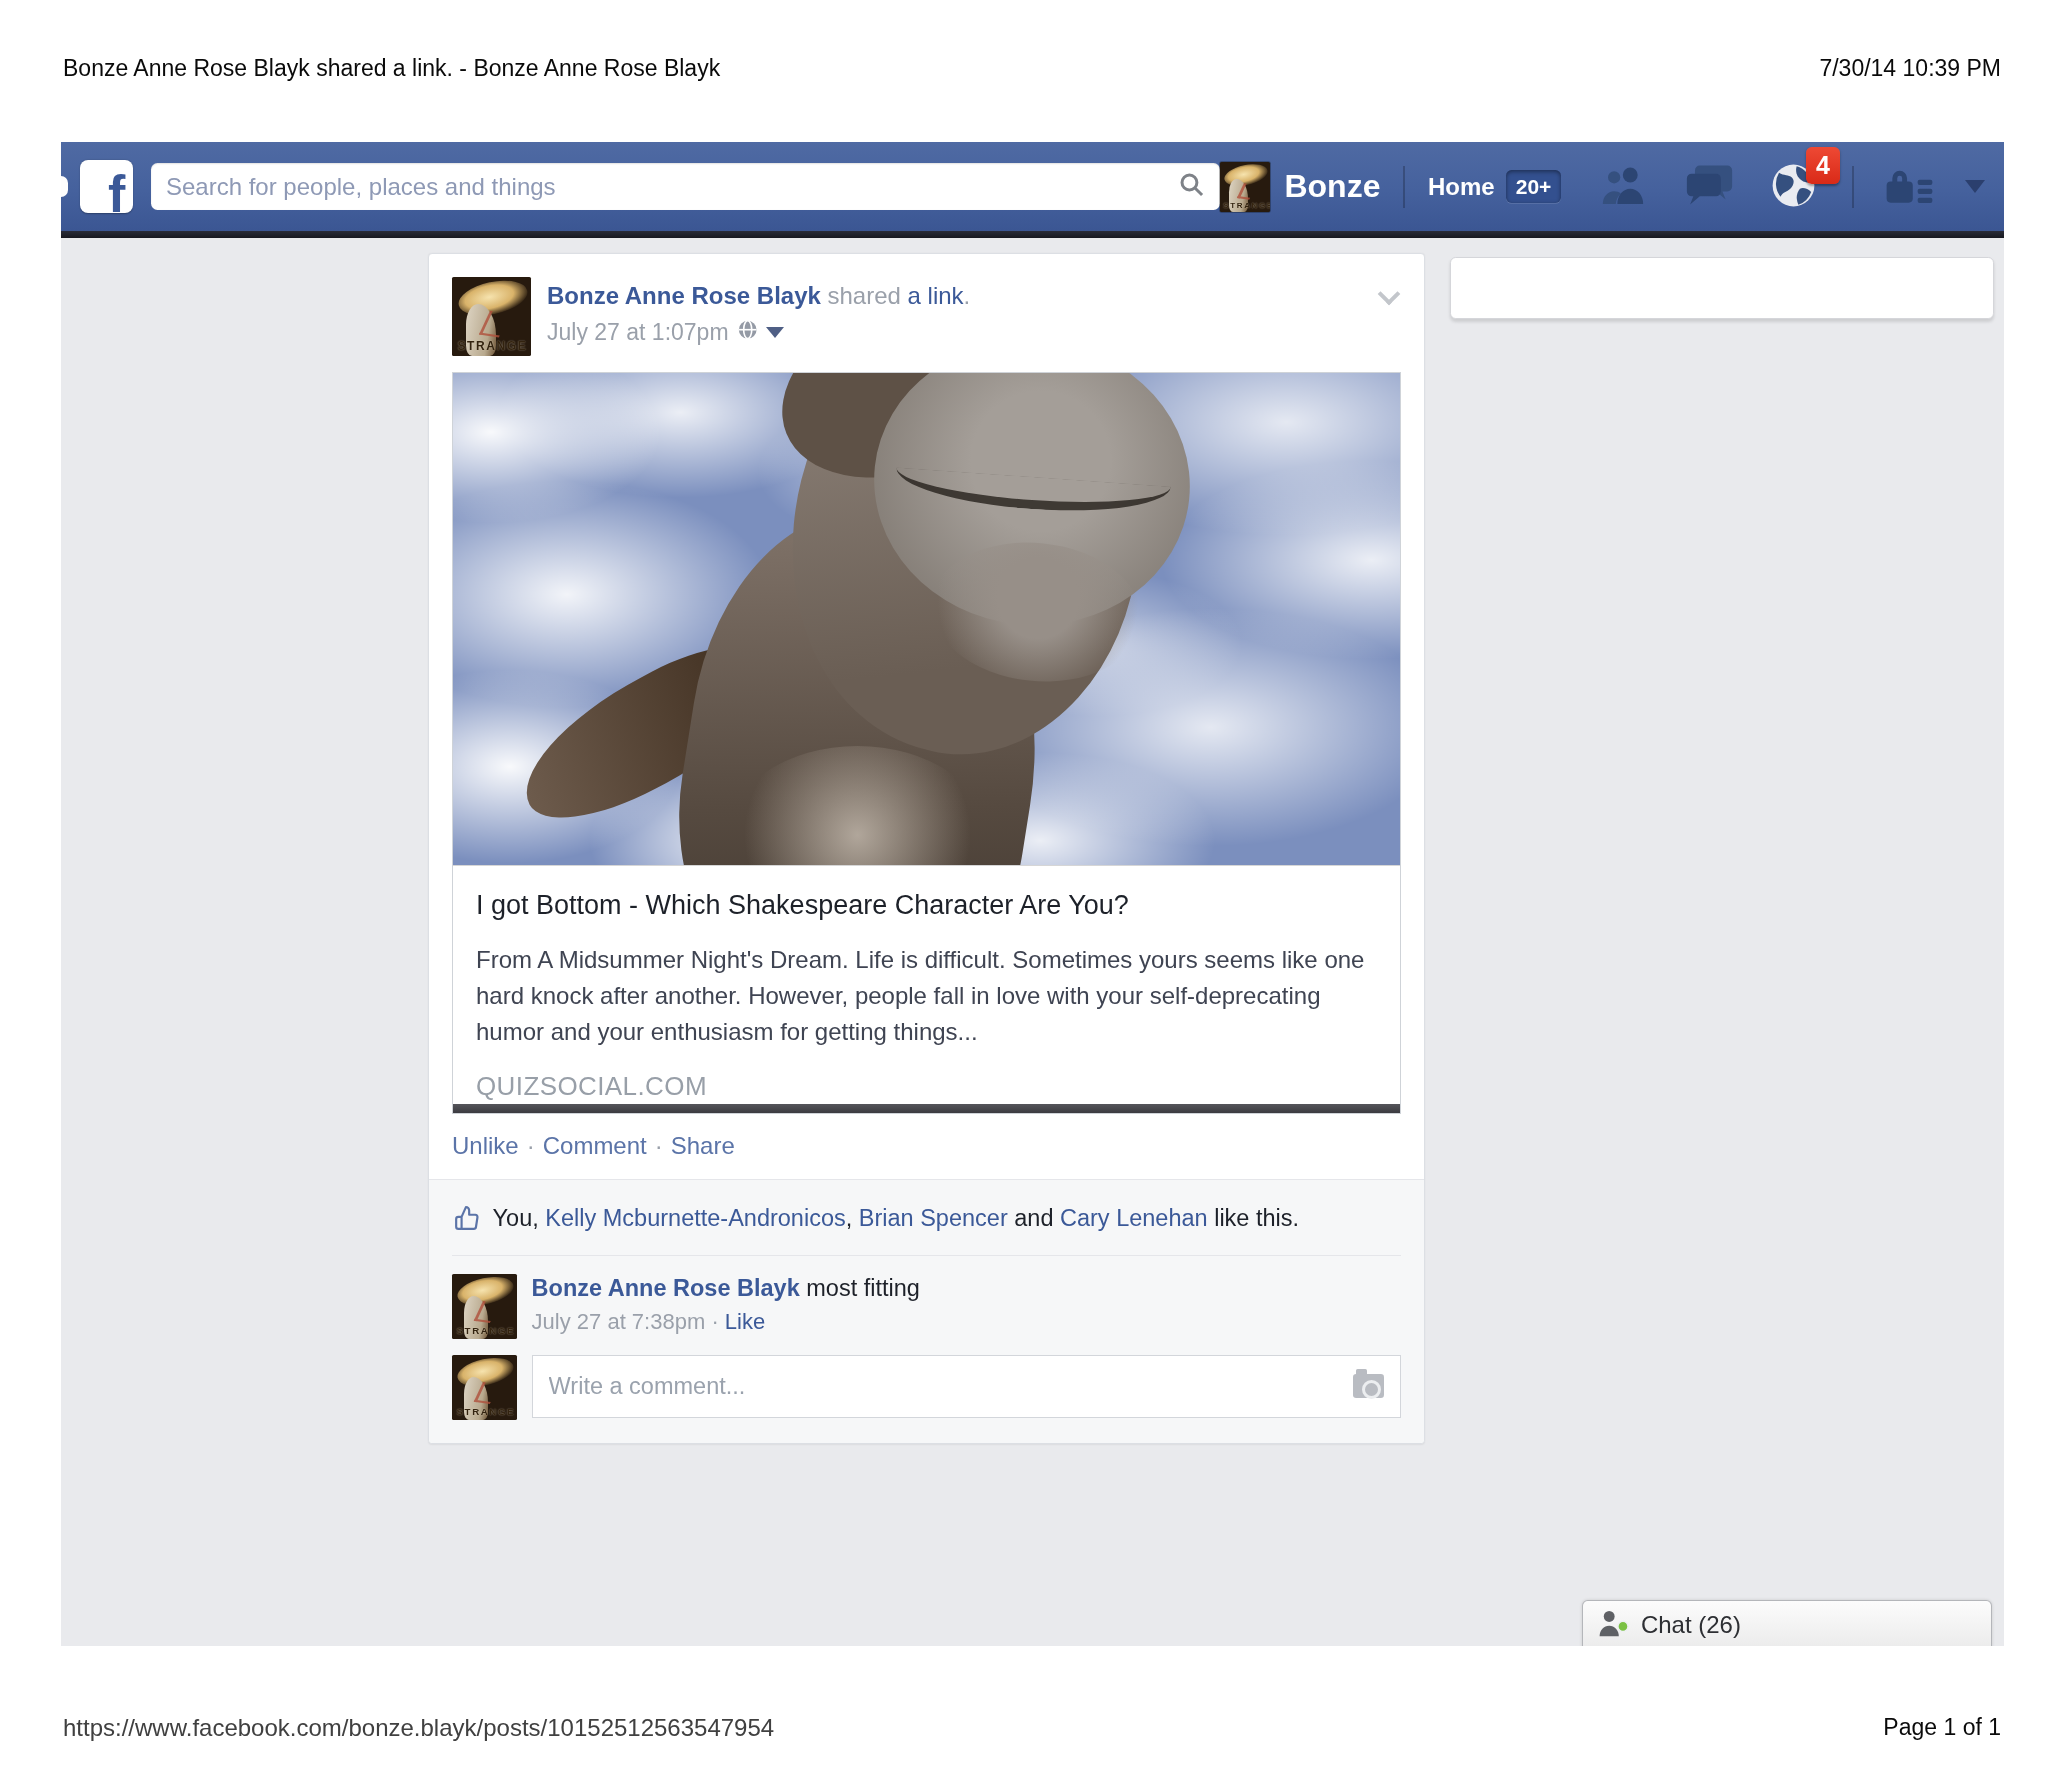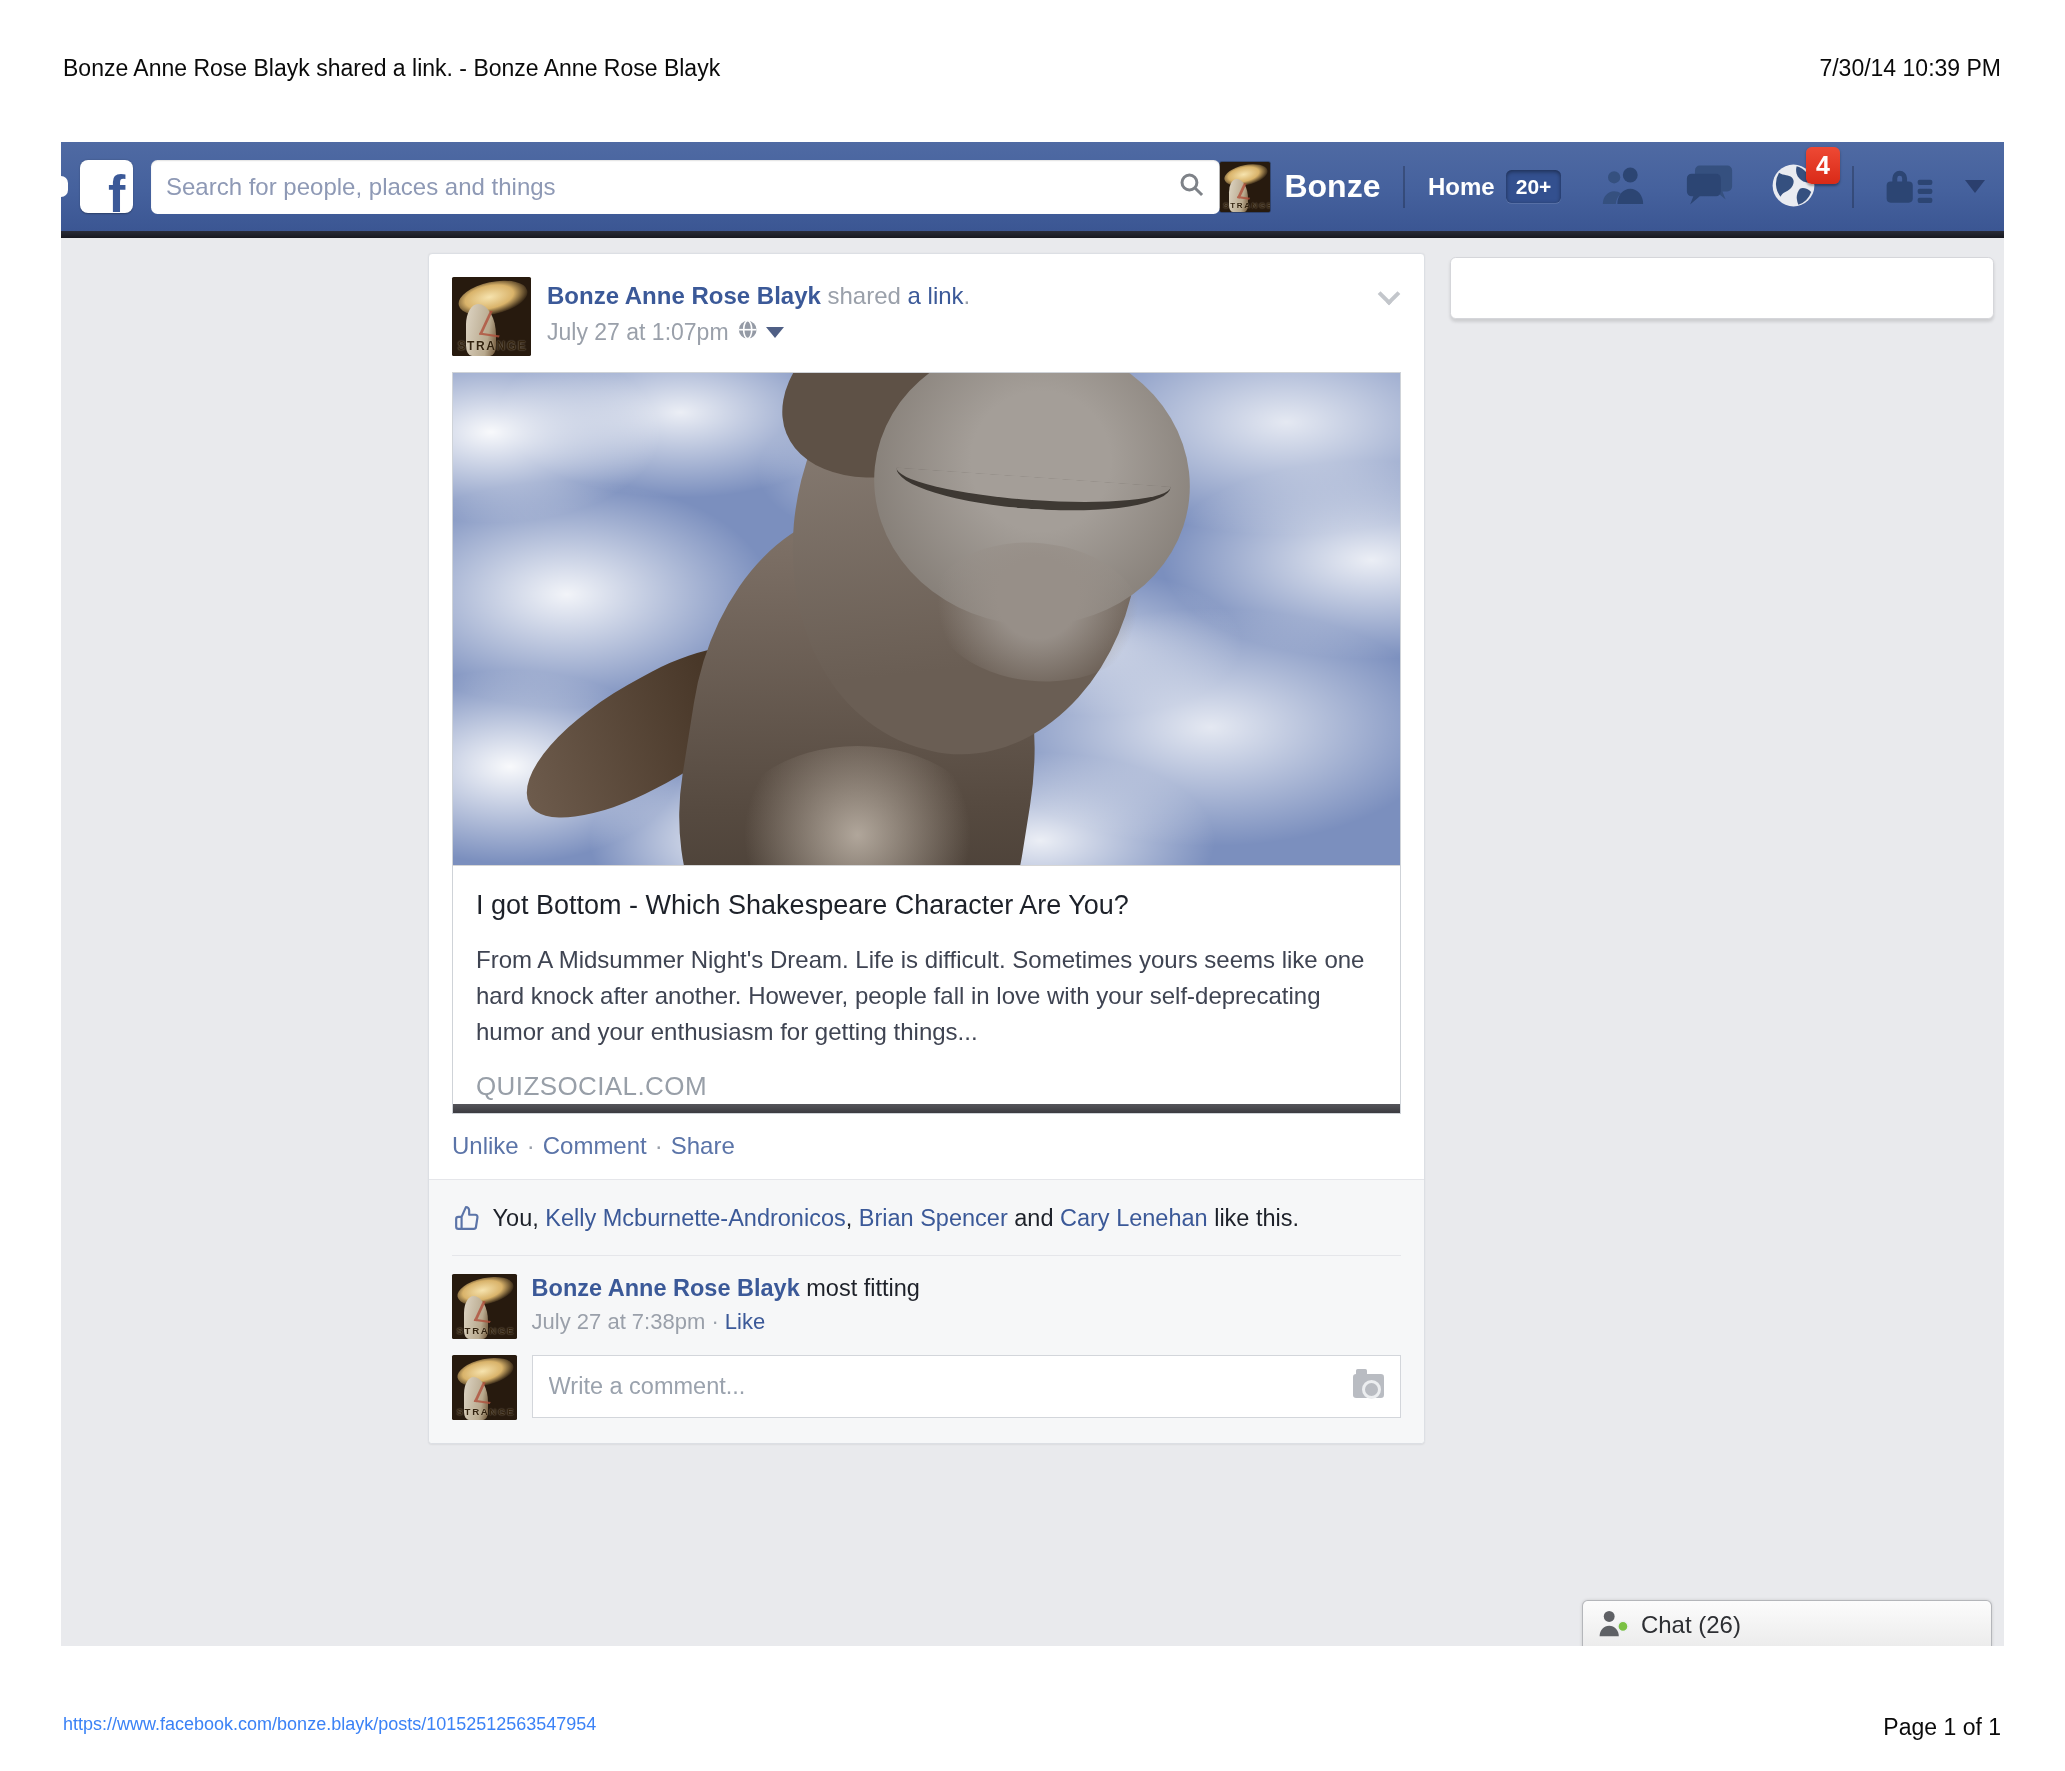--- a/index.html
+++ b/index.html
@@ -2,39 +2,39 @@
 <html style="font-size:13px"><head>
 <meta charset="utf-8">
 <style>
   * { margin:0; padding:0; box-sizing:border-box; }
   html,body { width:2066px; height:1771px; background:#fff;
     font-family:"Liberation Sans", sans-serif; position:relative; overflow:hidden; }
 
   
   .print-title { position:absolute; left:63px; top:55px; font-size:23px; color:#0a0a0a; }
   .print-time  { position:absolute; right:65px; top:55px; font-size:23px; color:#0a0a0a; }
-  .foot-url    { position:absolute; left:63px; top:1714px; font-size:18px; color:#3b82f6; }
+  .foot-url    { position:absolute; left:63px; top:1714px; font-size:24px; color:#404040; }
   .foot-page   { position:absolute; right:65px; top:1714px; font-size:23px; color:#0a0a0a; }
 
   
   .fb-window { position:absolute; left:61px; top:142px; width:1943px; height:1504px;
     background:#e9eaed; overflow:hidden; }
 
   
   .navbar { position:relative; height:89px;
     background:linear-gradient(#4f6aa3 0%, #45619d 55%, #3b5693 100%);
     display:flex; align-items:center; padding:0 19.4px; }
   .navbar-strip { height:7.3px; background:linear-gradient(#2a2c38,#17181f); }
   .nav-notch { position:absolute; left:0; top:34px; width:7.3px; height:21px;
     background:#fdfdfd; border-radius:0 7.3px 7.3px 0; }
   .fb-logo { width:53px; height:53px; background:#fff; border-radius:8px; position:relative;
     overflow:hidden; flex:0 0 auto; box-shadow:0 0.8px 1.6px rgba(0,0,0,.3); }
   .fb-logo span { position:absolute; right:8px; bottom:-11.3px; color:#3b5998;
     font-size:52px; font-weight:bold; }
-  .search-box { flex:1 1 auto; max-width:1134px; height:54px; background:#fff; border-radius:6.5px;
+  .search-box { flex:1 1 auto; max-width:1134px; height:47px; background:#fff; border-radius:6.5px;
     margin-left:18px; display:flex; align-items:center; padding:0 14.6px; position:relative;
     box-shadow:inset 0 0.8px 1.6px rgba(0,0,0,.15); }
   .search-box input { flex:1; border:none; outline:none; font-size:24px; color:#333;
     font-family:"Liberation Sans", sans-serif; background:transparent; }
   .search-box input::placeholder { color:#8e99b5; opacity:1; }
   .nav-right { margin-left:auto; display:flex; align-items:center; }
   .nav-avatar { width:50px; height:50px; border-radius:2.4px; overflow:hidden; flex:0 0 auto;
     box-shadow:0 0 0 0.8px rgba(0,0,0,.35); }
   .nav-name { color:#fff; font-weight:bold; font-size:32px; margin:0 23px 0 14.6px; }
   .nav-sep { width:1.6px; height:42px; background:rgba(0,0,0,.22); }

